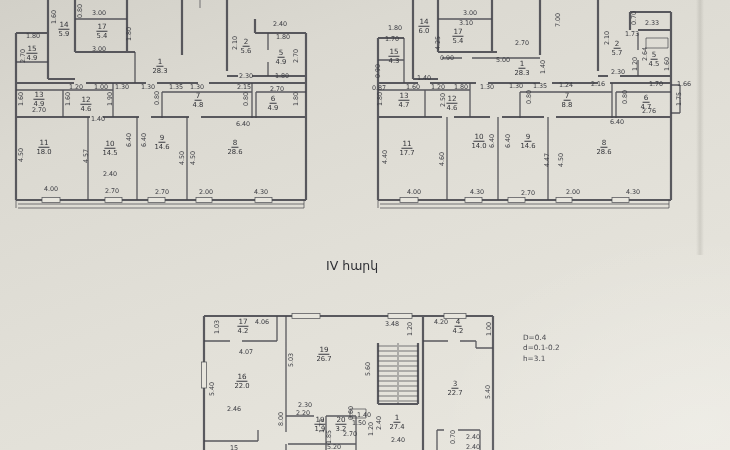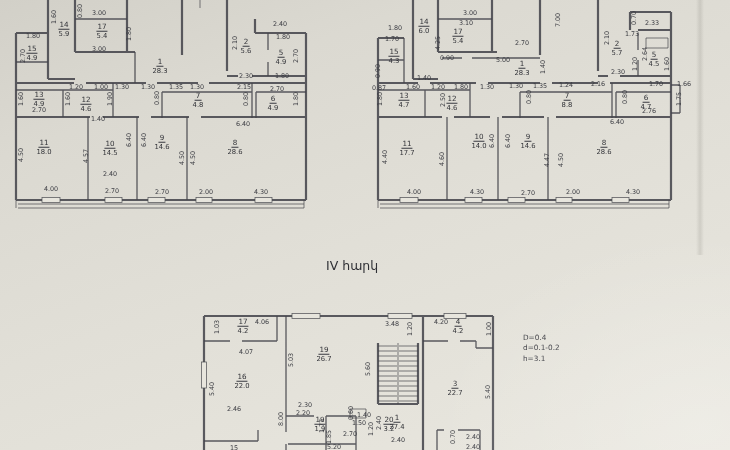--- a/index.html
+++ b/index.html
@@ -277,21 +277,21 @@
         <span class="ra">22.0</span>
       </div>
       <div class="room" style="left: 324px; top: 354px;">
         <span class="rn">19</span>
         <span class="ra">26.7</span>
       </div>
       <div class="room" style="left: 320px; top: 424px;">
         <span class="rn">19</span>
         <span class="ra">1.9</span>
       </div>
-      <div class="room" style="left: 341px; top: 424px; margin-left: 48px;">
+      <div class="room" style="left: 341px; top: 424px;">
         <span class="rn">20</span>
         <span class="ra">3.2</span>
       </div>
       <div class="room" style="left: 397px; top: 422px;">
         <span class="rn">1</span>
         <span class="ra">27.4</span>
       </div>
       <div class="room" style="left: 458px; top: 326px;">
         <span class="rn">4</span>
         <span class="ra">4.2</span>

